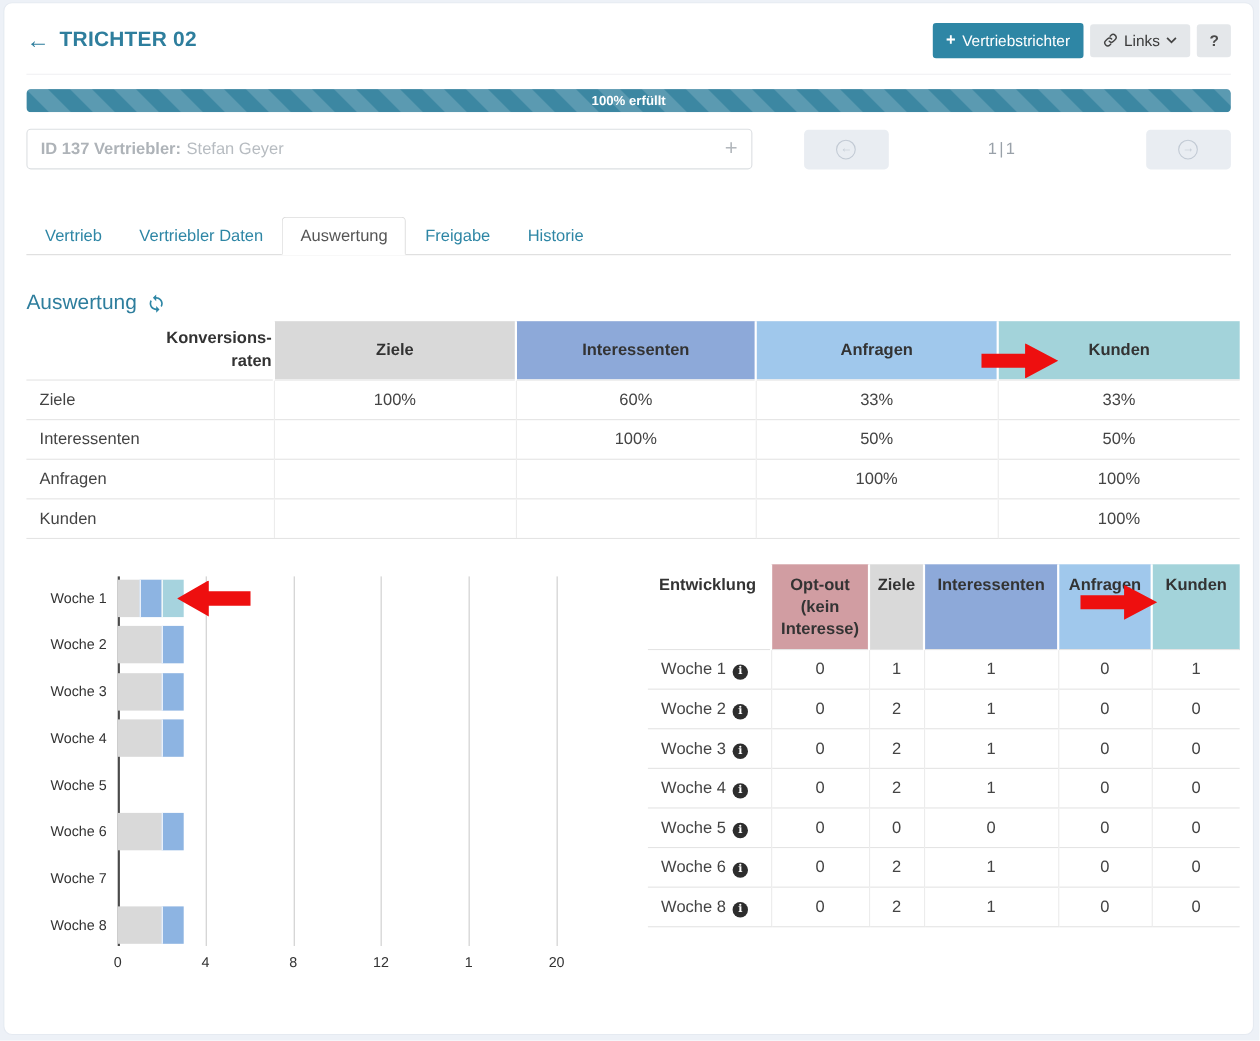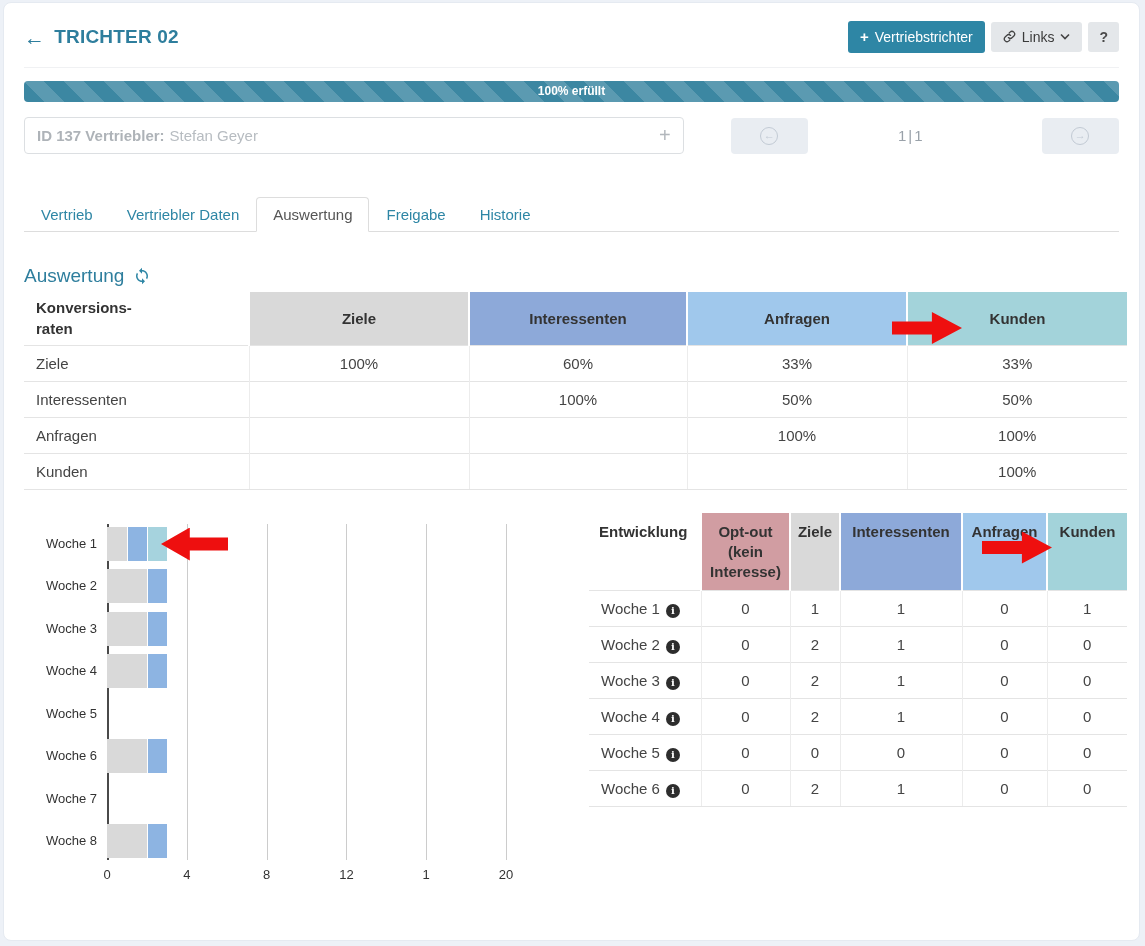--- a/index.html
+++ b/index.html
@@ -58,21 +58,21 @@
   
   .section-head { margin-top:33px; display:flex; align-items:center; gap:9px;
     color:#2e7e9d; font-size:19px; }
   .refresh { display:inline-flex; cursor:pointer; }
   
   table { border-collapse:collapse; table-layout:fixed; }
   .conv-wrap { position:relative; margin-top:5px; }
   .conv { width:1103px; }
   .conv th { height:53px; font-size:15px; font-weight:bold; color:#333;
     text-align:center; vertical-align:middle; }
-  .conv .hd-corner { background:#fff; text-align:left; padding-left:12px; line-height:1.45; }
+  .conv .hd-corner { background:#fff; text-align:right; padding-left:12px; line-height:1.45; }
   .dev-wrap { position:relative; width:538px; }
   .dev { width:538px; }
   .dev th { font-size:15px; font-weight:bold; color:#333; text-align:center;
     vertical-align:top; padding:9px 4px 8px 4px; line-height:1.35; height:78px; }
   .dev .hd-corner { background:#fff; text-align:left; padding-left:10px; }
   .hd-gray  { background:#d9d9d9; }
   .hd-blue  { background:#8da9d9; }
   .hd-lblue { background:#a0c8ec; }
   .hd-teal  { background:#a3d3da; }
   .hd-pink  { background:#d19da2; }
@@ -330,19 +330,27 @@
               <td class="val">0</td>
             </tr>
             <tr>
               <td class="row-label"><span>Woche 6</span><span class="info-icon">i</span></td>
               <td class="val">0</td>
               <td class="val">2</td>
               <td class="val">1</td>
               <td class="val">0</td>
               <td class="val">0</td>
             </tr>
+            <tr>
+              <td class="row-label"><span>Woche 8</span><span class="info-icon">i</span></td>
+              <td class="val">0</td>
+              <td class="val">2</td>
+              <td class="val">1</td>
+              <td class="val">0</td>
+              <td class="val">0</td>
+            </tr>
           </tbody>
       </table>
       <div class="arrow right" style="left:393px; top:19px; width:70px; height:32px;"></div>
     </div>
   </div>
 
 </div>
 
 </body></html>

